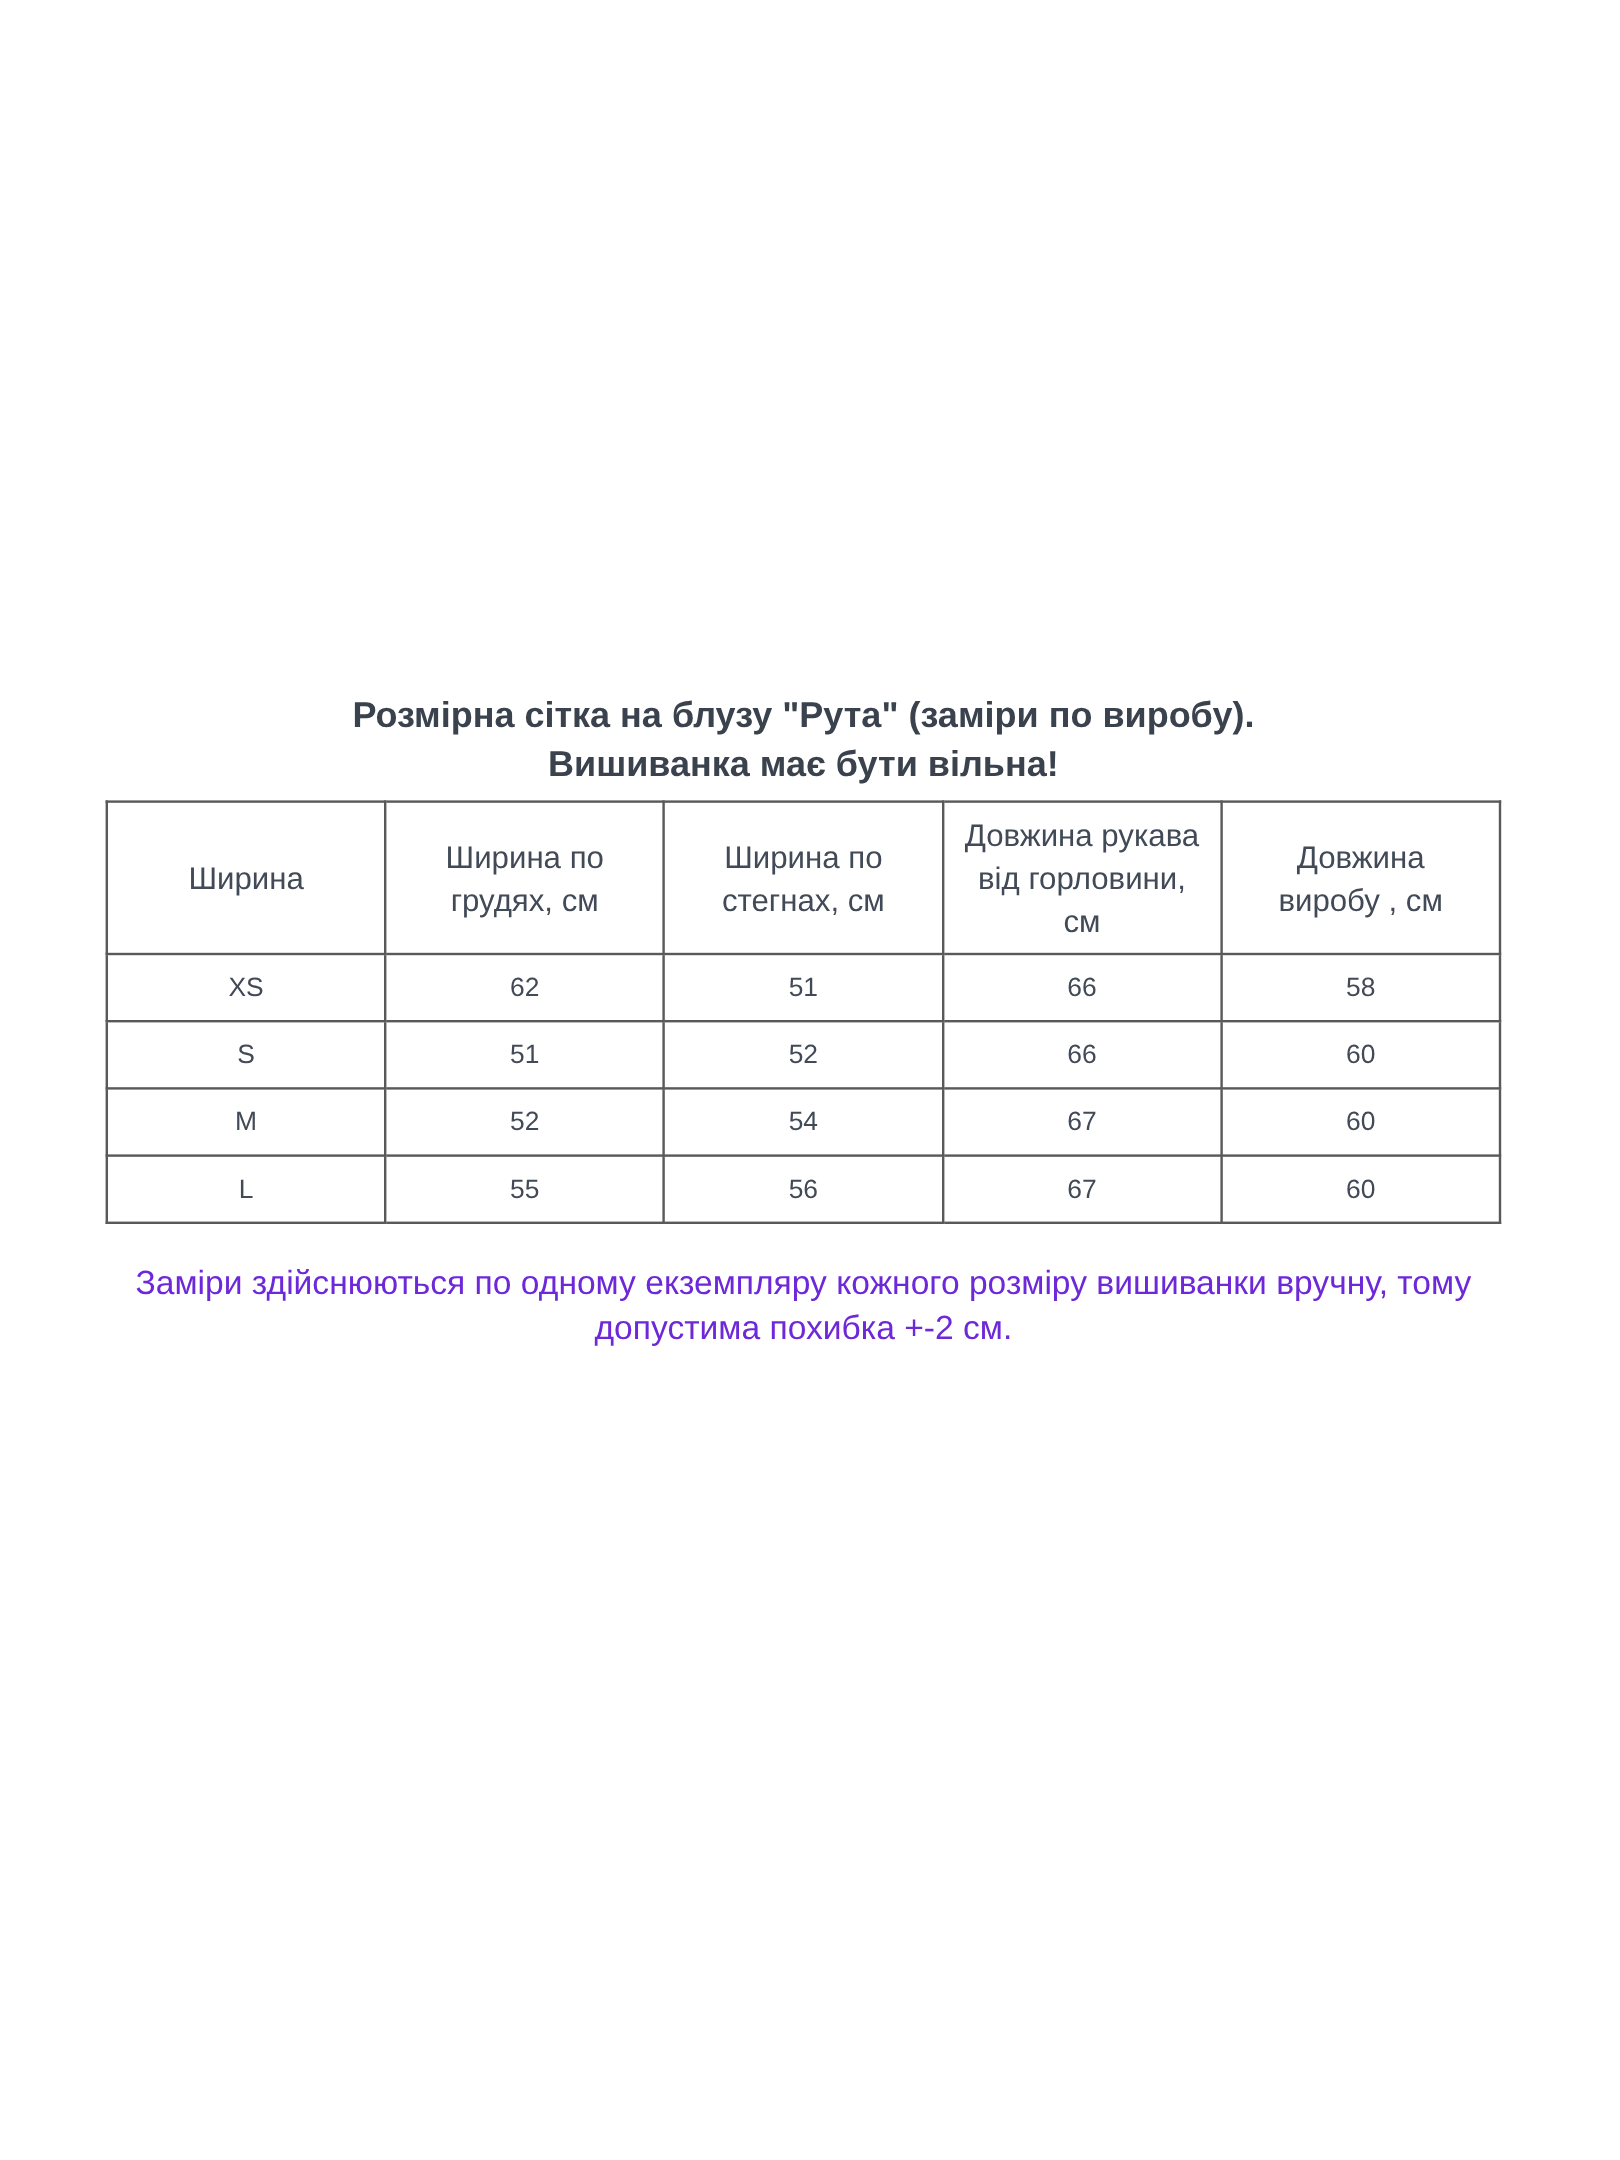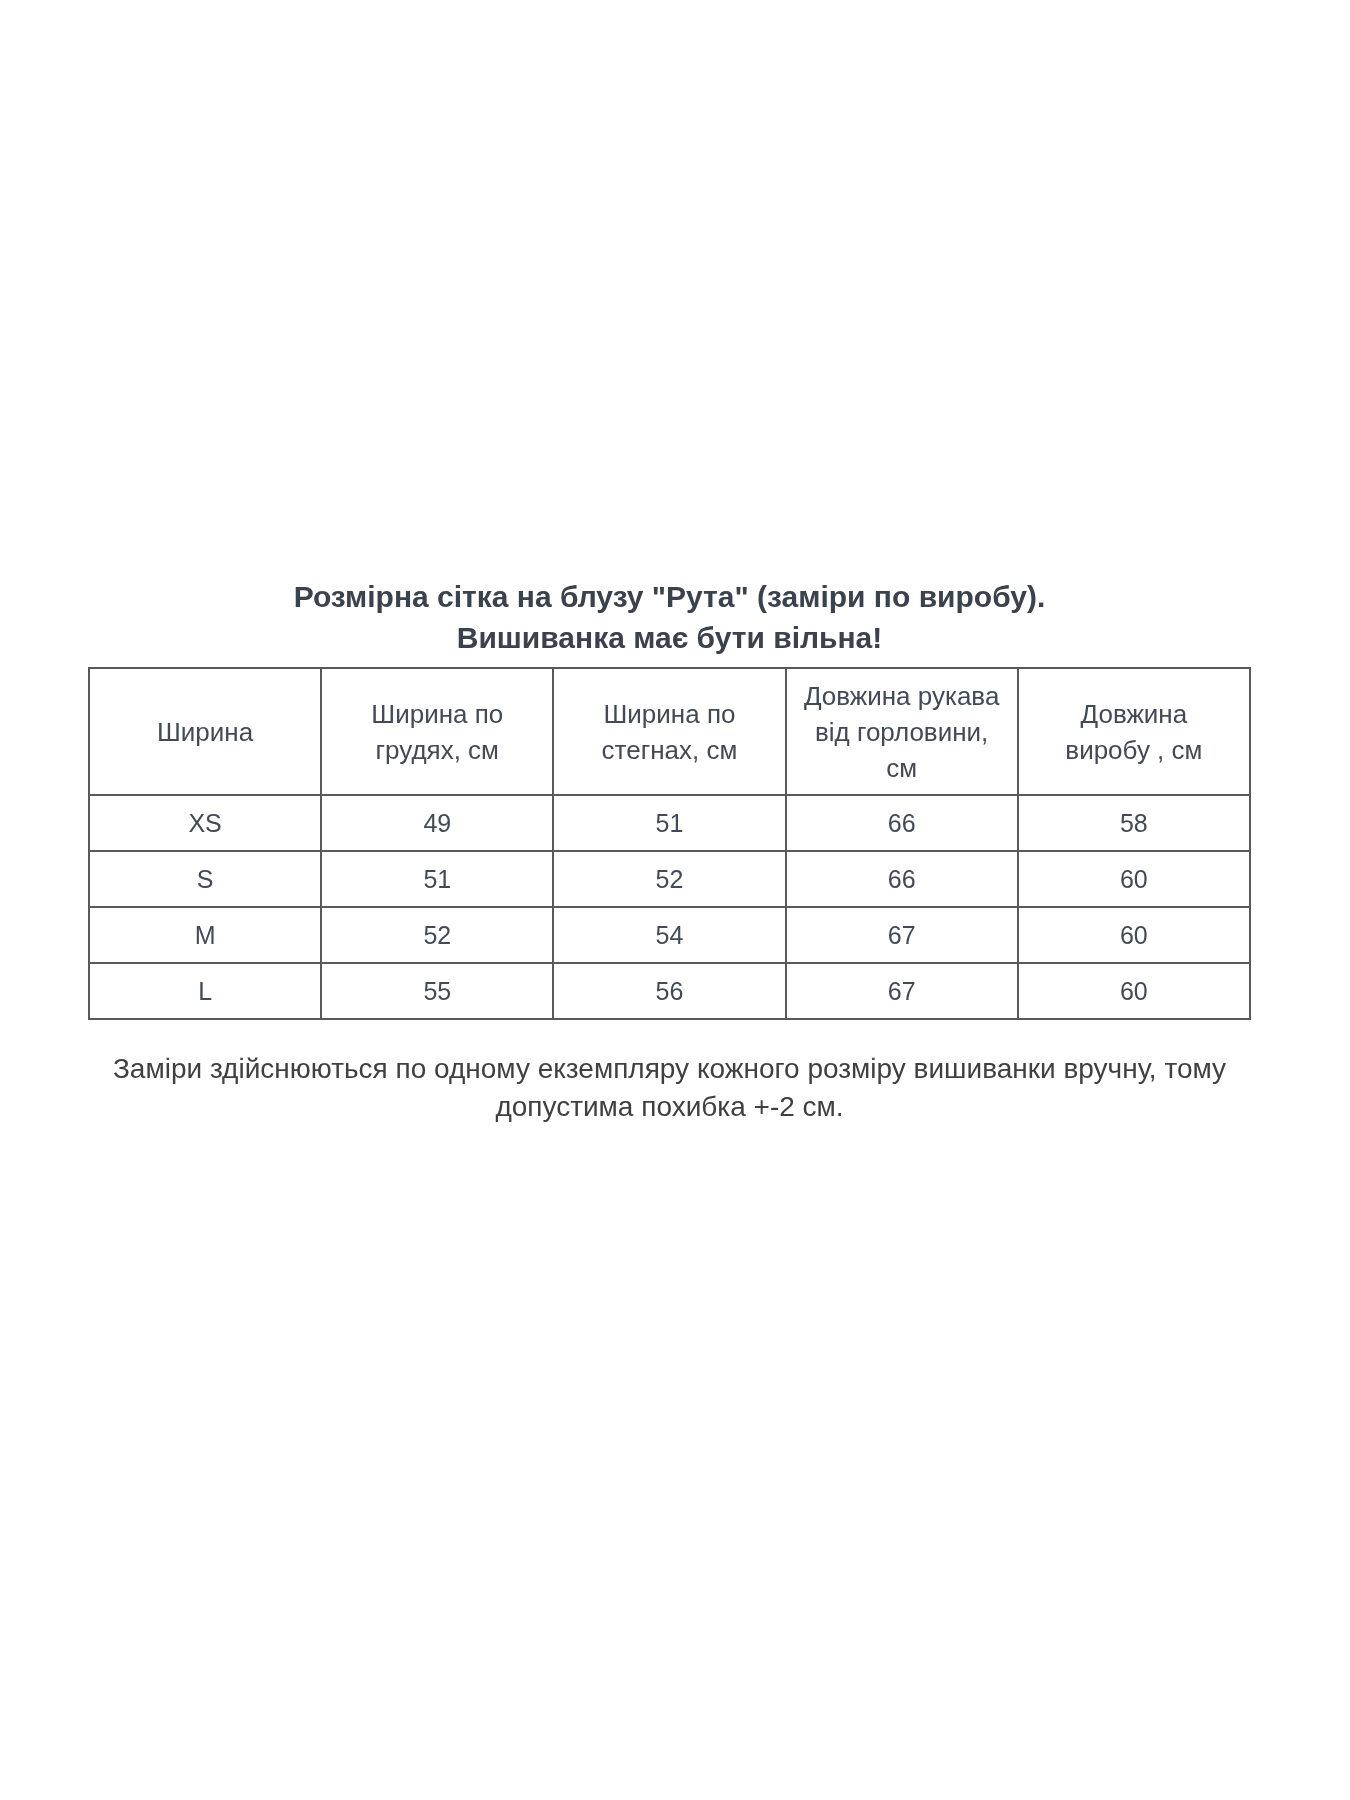--- a/index.html
+++ b/index.html
@@ -47,28 +47,28 @@
     overflow: hidden;
   }
   table.size-table th {
     height: 125px;
     font-size: 26px;
     line-height: 36px;
     white-space: pre-line;
   }
   table.size-table td {
     height: 54px;
-    font-size: 25px;
+    font-size: 22px;
   }
   .note {
     margin: 30px 0 0 0;
     text-align: center;
     font-size: 28px;
     line-height: 38px;
-    color: #404040;
+    color: #6d28d9;
   }
   .note-line { display: block; }
 </style>
 </head>
 <body>
 
 <div class="page">
   <div class="content">
 
     <h2 class="title">
@@ -87,21 +87,21 @@
           <th>Довжина рукава
 від горловини,
 см</th>
           <th>Довжина
 виробу , см</th>
         </tr>
       </thead>
       <tbody>
         <tr>
           <td>XS</td>
-          <td>49</td>
+          <td>62</td>
           <td>51</td>
           <td>66</td>
           <td>58</td>
         </tr>
         <tr>
           <td>S</td>
           <td>51</td>
           <td>52</td>
           <td>66</td>
           <td>60</td>

